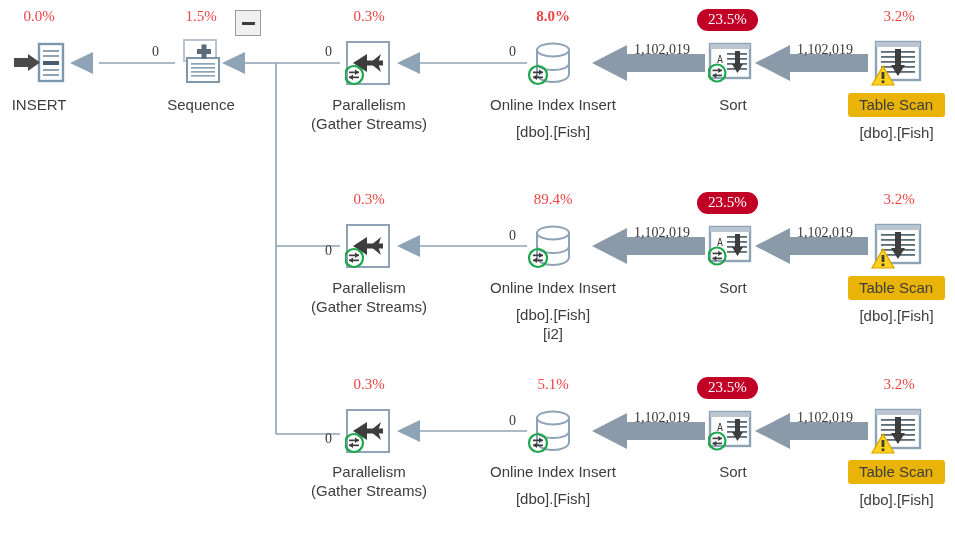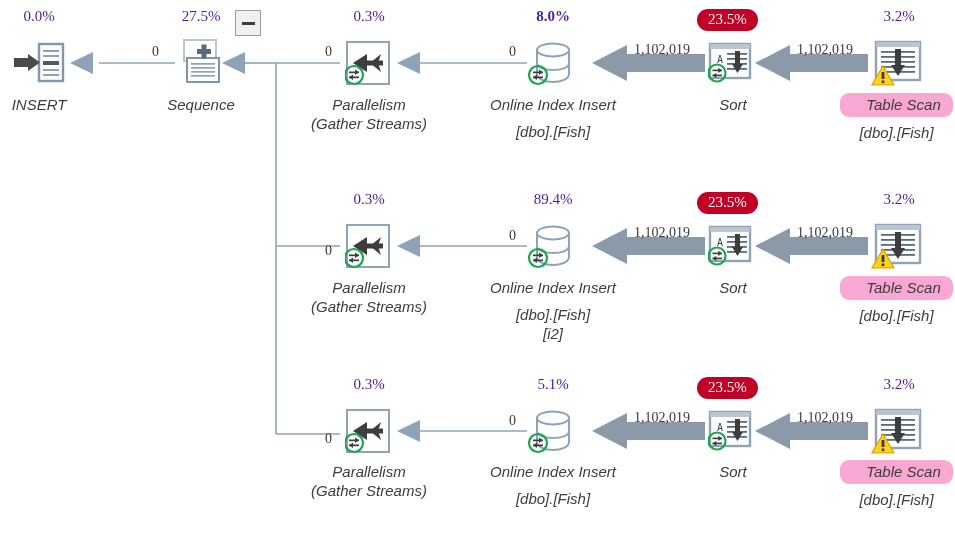--- a/index.html
+++ b/index.html
@@ -10,21 +10,21 @@
     color:#3d3d3d;
     overflow:hidden;
     position:relative;
   }
   #plan{position:absolute;left:0;top:0;width:955px;height:536px;}
 
   
   .cost{
     position:absolute;
     font-size:15px;
-    color:#4c1d95;
+    color:#ef4444;
     text-align:center;
     white-space:nowrap;
     font-family:"Liberation Serif", serif;
   }
   .cost.badge{
     background:#c00024;
     color:#ffffff;
     border-radius:11px;
     padding:2px 11px 3px 11px;
     font-size:15px;
@@ -33,26 +33,25 @@
 
   
   .caption{
     position:absolute;
     text-align:center;
     font-size:15px;
     line-height:19px;
     color:#3d3d3d;
     white-space:nowrap;
     font-family:"Liberation Sans", sans-serif;
-    font-style:italic;
   }
   .caption .hl{
-    background:#f9a8d4;
-    border-radius:9px;
-    padding:2px 12px 3px 26px;
+    background:#eab308;
+    border-radius:3px;
+    padding:2px 12px 3px 11px;
     display:inline-block;
   }
   .caption .sub{display:block;font-family:"Liberation Sans", sans-serif;}
 
   
   .rowlabel{
     position:absolute;
     font-size:14px;
     color:#3a3a3a;
     white-space:nowrap;
@@ -151,21 +150,21 @@
       <rect x="29" y="27" width="16" height="2" fill="#8ea3b5"></rect>
       <rect x="29" y="32" width="16" height="2" fill="#8ea3b5"></rect>
       <rect x="0" y="16" width="16" height="9" fill="#4a4a4a"></rect>
       <polygon points="26,20.5 14,12 14,29" fill="#4a4a4a"></polygon>
     </svg>
   </div>
   <div class="caption" style="left:0px;top:95px;width:78px;">
     <span>INSERT</span>
   </div>
 
-  <div class="cost" style="left:158px;top:8px;width:86px;">27.5%</div>
+  <div class="cost" style="left:158px;top:8px;width:86px;">1.5%</div>
   <div class="icon" style="left:175px;top:38px;">
     <svg width="52" height="50" viewBox="0 0 52 50">
       <rect x="9" y="2" width="32" height="21" fill="#ffffff" stroke="#b9c6d1" stroke-width="2"></rect>
       <rect x="12" y="20" width="32" height="24" fill="#ffffff" stroke="#7d97ac" stroke-width="2"></rect>
       <rect x="16" y="25" width="24" height="1.7" fill="#8ea3b5"></rect>
       <rect x="16" y="29" width="24" height="1.7" fill="#8ea3b5"></rect>
       <rect x="16" y="33" width="24" height="1.7" fill="#8ea3b5"></rect>
       <rect x="16" y="37" width="24" height="1.7" fill="#8ea3b5"></rect>
       <rect x="22" y="11" width="14" height="5" fill="#5a6b78"></rect>
       <rect x="26.5" y="6.5" width="5" height="14" fill="#5a6b78"></rect>

